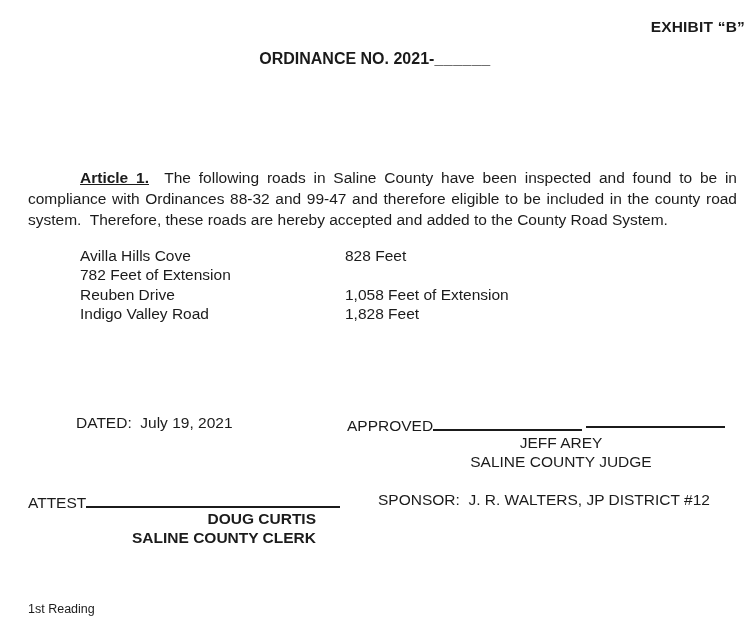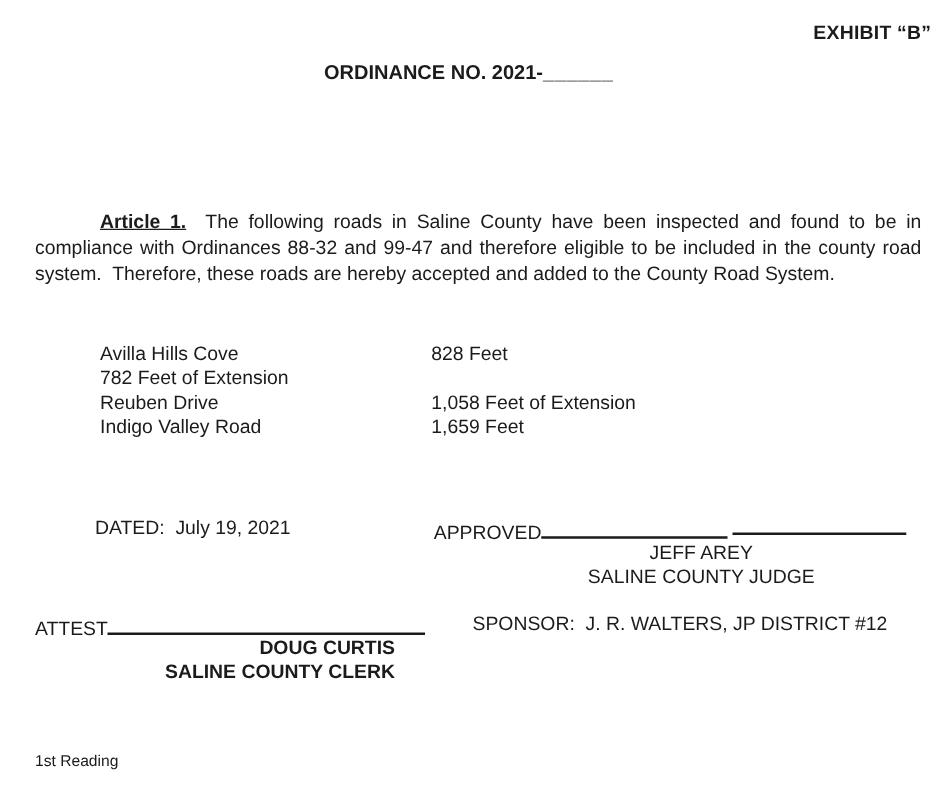--- a/index.html
+++ b/index.html
@@ -53,21 +53,20 @@
   .para-1 { top: 167px; }
   .para-2 { top: 360px; }
   .article-label {
     font-weight: bold;
     text-decoration: underline;
   }
   .roads {
     position: absolute;
     top: 246px;
     left: 80px;
-    margin-top: 28px;
   }
   .road-row {
     display: flex;
     line-height: 19.4px;
   }
   .road-name { width: 265px; }
   .sig-label { font-weight: normal; }
   .dated {
     position: absolute;
     top: 414px;
@@ -147,21 +146,21 @@
     </div>
     <div class="road-row">
       <span class="road-length">782 Feet of Extension</span>
     </div>
     <div class="road-row">
       <span class="road-name">Reuben Drive</span>
       <span class="road-length">1,058 Feet of Extension</span>
     </div>
     <div class="road-row">
       <span class="road-name">Indigo Valley Road</span>
-      <span class="road-length">1,659 Feet</span>
+      <span class="road-length">1,828 Feet</span>
     </div>
   </div>
 
 
   <div class="dated">DATED:&nbsp; July 19, 2021</div>
 
   <div class="approved-row">
     <span class="sig-label">APPROVED</span><span class="sig-line approved-line-1"></span>&nbsp;<span class="sig-line approved-line-2"></span>
   </div>
 

